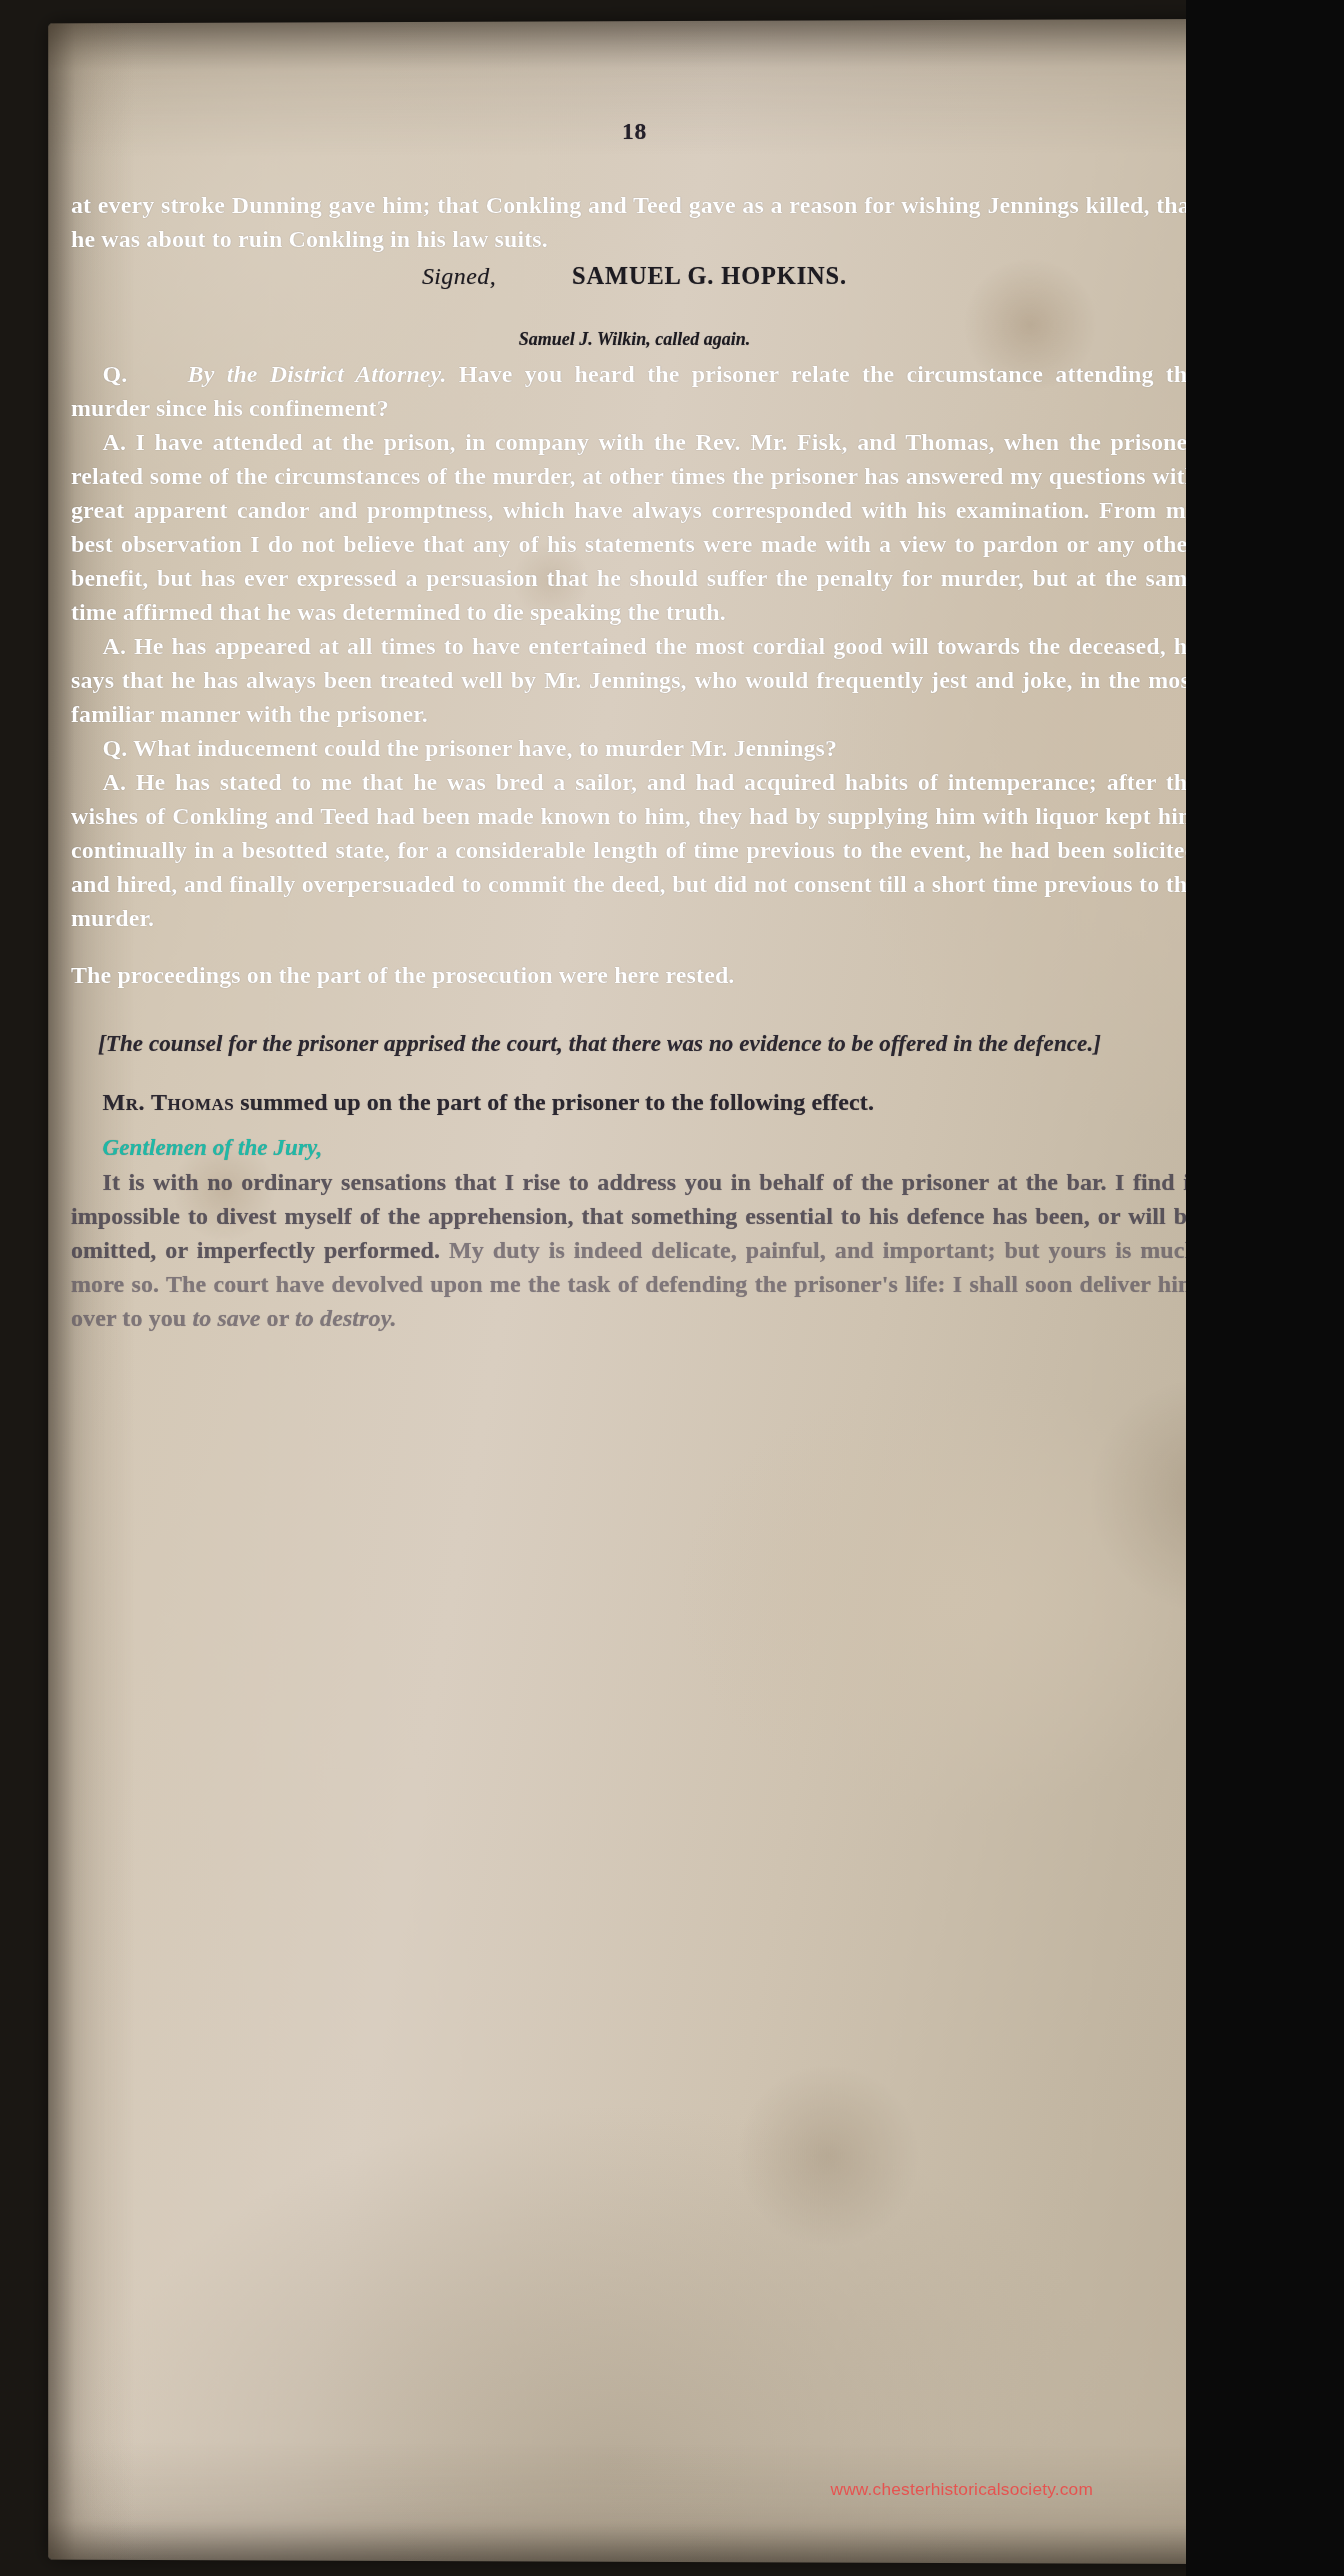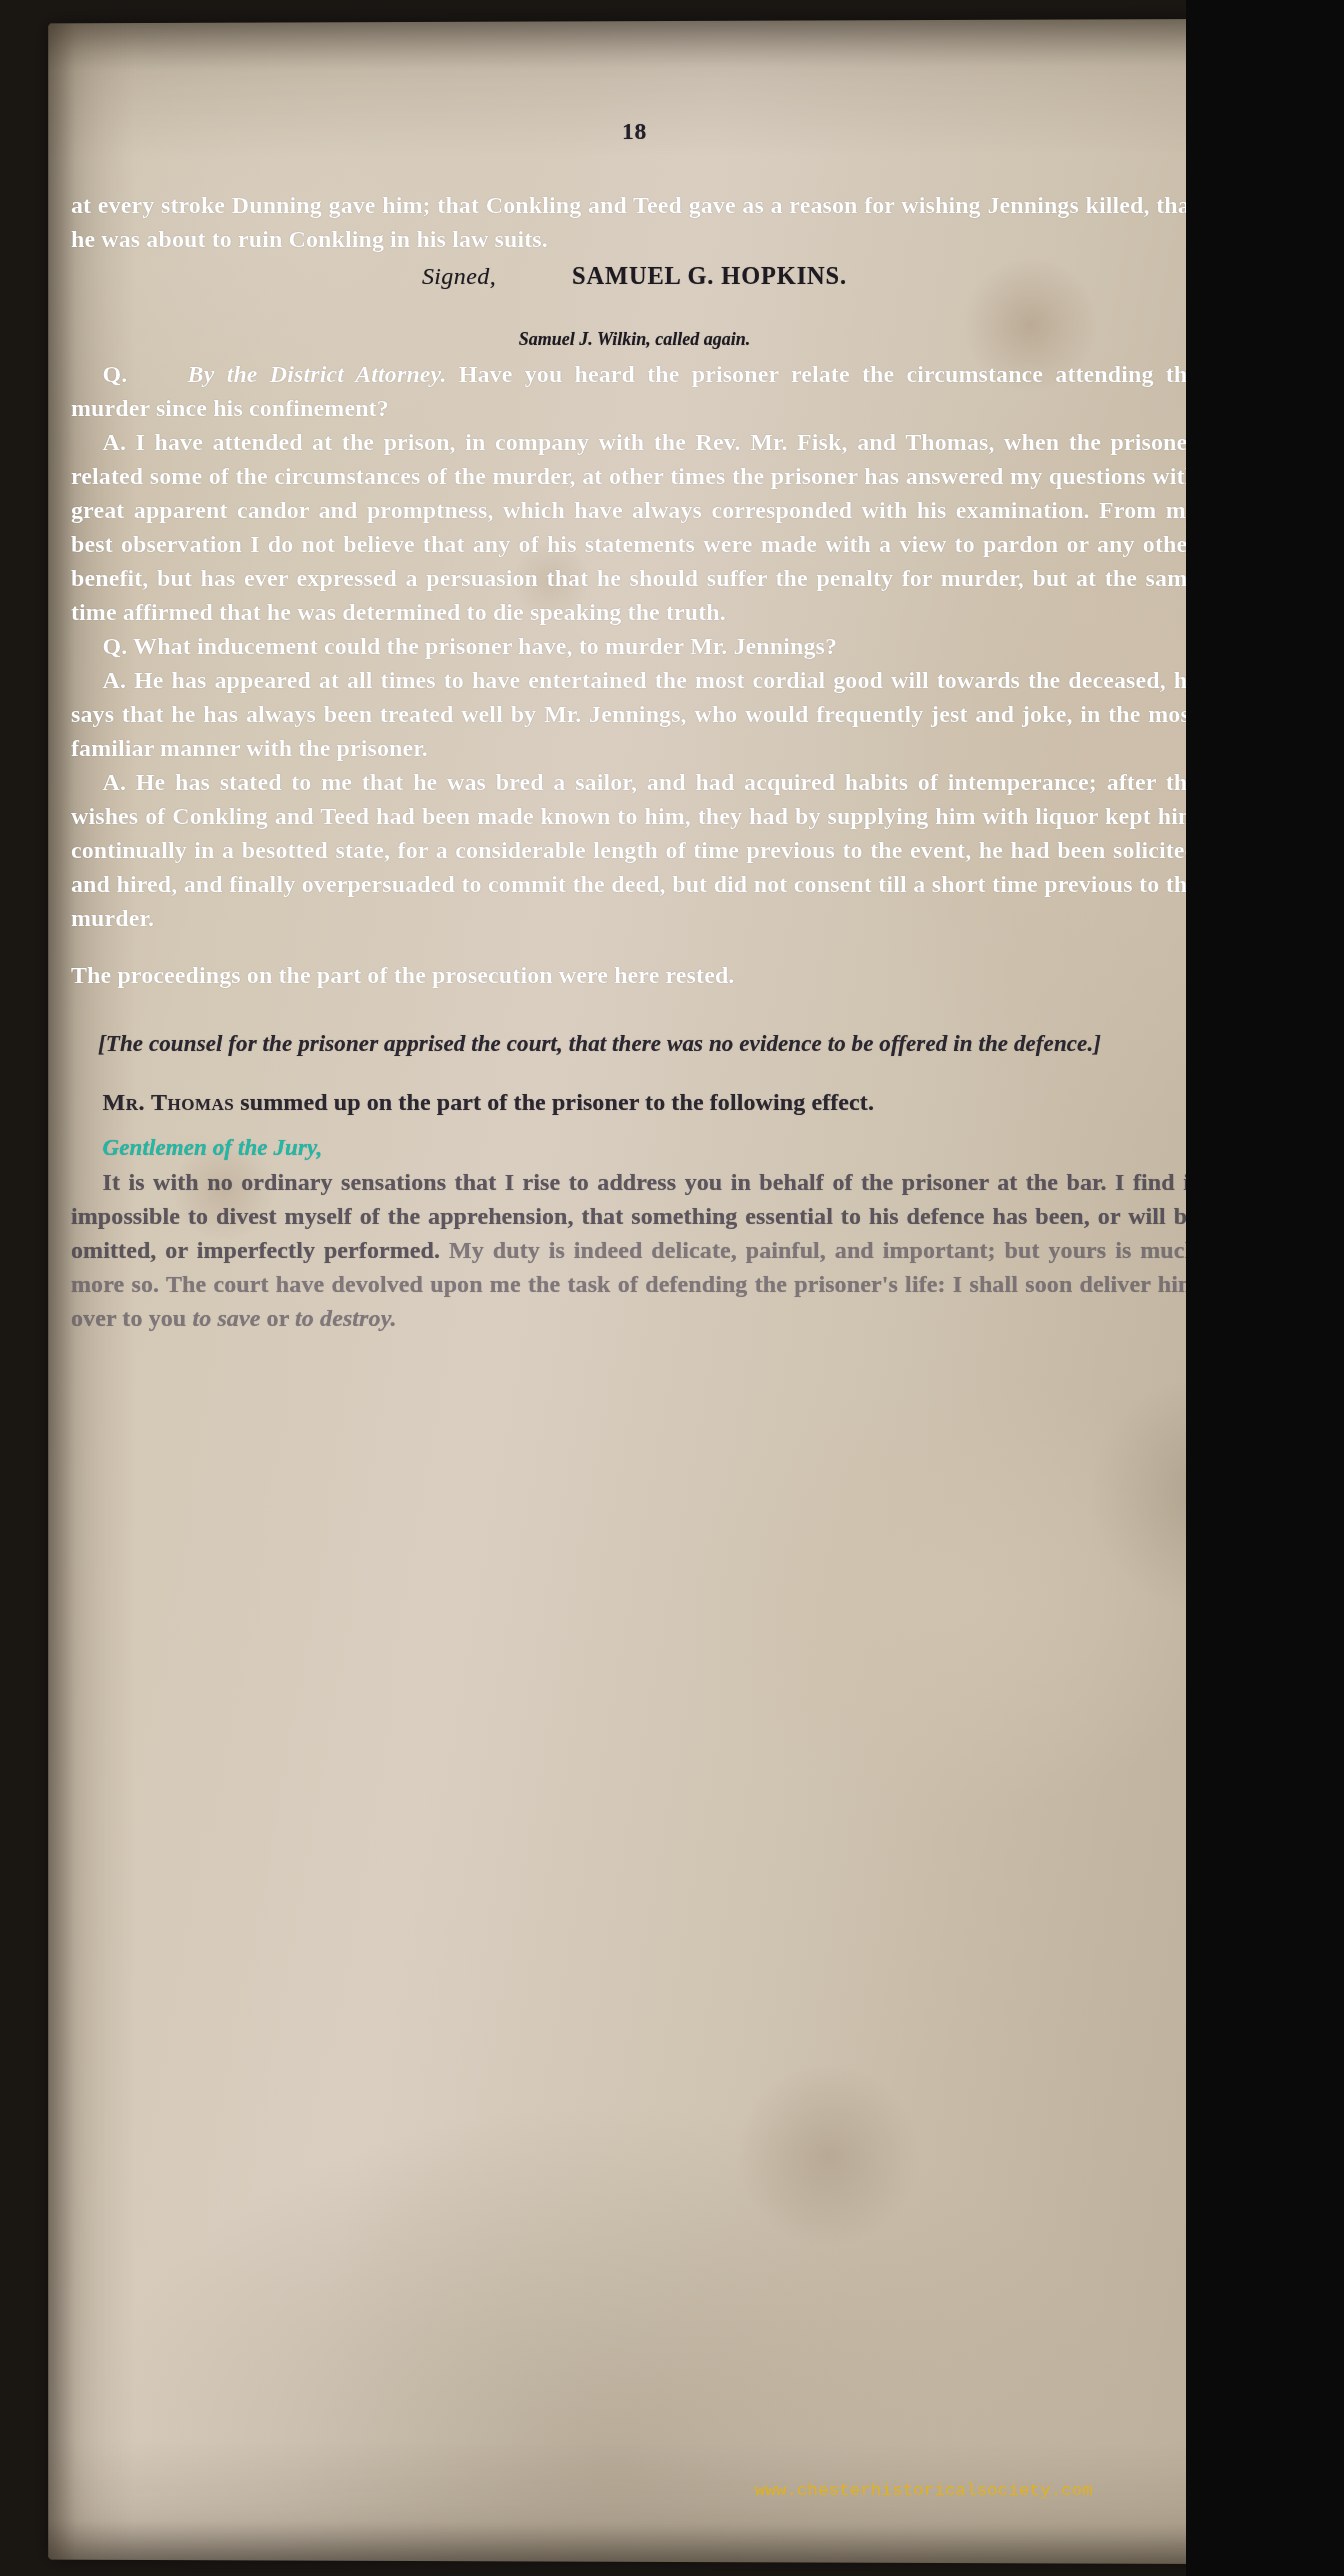--- a/index.html
+++ b/index.html
@@ -140,23 +140,23 @@
   }
   
   .fade1 { color: #2b2730; }
   .fade2 { color: #14b8a6; opacity: 0.94; }
   .fade3 { color: #4b4550; opacity: 0.88; }
   .fade4 { color: #5a5360; opacity: 0.8; }
   .watermark {
     position: absolute;
     right: 93px;
     bottom: 76px;
-    font-family: Liberation Mono, monospace;
+    font-family: Liberation Sans, sans-serif;
     font-size: 17.3px;
-    color: #eab308;
+    color: #ef4444;
     letter-spacing: 0.2px;
     z-index: 4;
     opacity: 0.85;
   }
   
   #content p, #content .pagenum, #content .sig-line, #content .center-ital {
     text-shadow: 0 0 0.9px rgba(35,30,40,0.45);
   }
 </style>
 </head>
@@ -183,27 +183,27 @@
       <span>Have you heard the prisoner relate the circumstance attending the murder since his confinement?</span>
     </p>
 
     <p class="indent">
       <span class="qlabel">A.</span>
       <span>I have attended at the prison, in company with the Rev. Mr. Fisk, and Thomas, when the prisoner related some of the circumstances of the murder, at other times the prisoner has answered my questions with great apparent candor and promptness, which have always corresponded with his examination. From my best observation I do not believe that any of his statements were made with a view to pardon or any other benefit, but has ever expressed a persuasion that he should suffer the penalty for murder, but at the same time affirmed that he was determined to die speaking the truth.</span>
     </p>
 
 
     <p class="indent">
+      <span class="qlabel">A.</span>
+      <span>He has appeared at all times to have entertained the most cordial good will towards the deceased, he says that he has always been treated well by Mr. Jennings, who would frequently jest and joke, in the most familiar manner with the prisoner.</span>
+    </p>
+
+    <p class="indent">
       <span class="qlabel">Q.</span>
       <span>What inducement could the prisoner have, to murder Mr. Jennings?</span>
-    </p>
-
-    <p class="indent">
-      <span class="qlabel">A.</span>
-      <span>He has appeared at all times to have entertained the most cordial good will towards the deceased, he says that he has always been treated well by Mr. Jennings, who would frequently jest and joke, in the most familiar manner with the prisoner.</span>
     </p>
 
     <p class="indent">
       <span class="qlabel">A.</span>
       <span>He has stated to me that he was bred a sailor, and had acquired habits of intemperance; after the wishes of Conkling and Teed had been made known to him, they had by supplying him with liquor kept him continually in a besotted state, for a considerable length of time previous to the event, he had been solicited and hired, and finally overpersuaded to commit the deed, but did not consent till a short time previous to the murder.</span>
     </p>
 
     <div class="gap-md"></div>
 
     <p>The proceedings on the part of the prosecution were here rested.</p>

